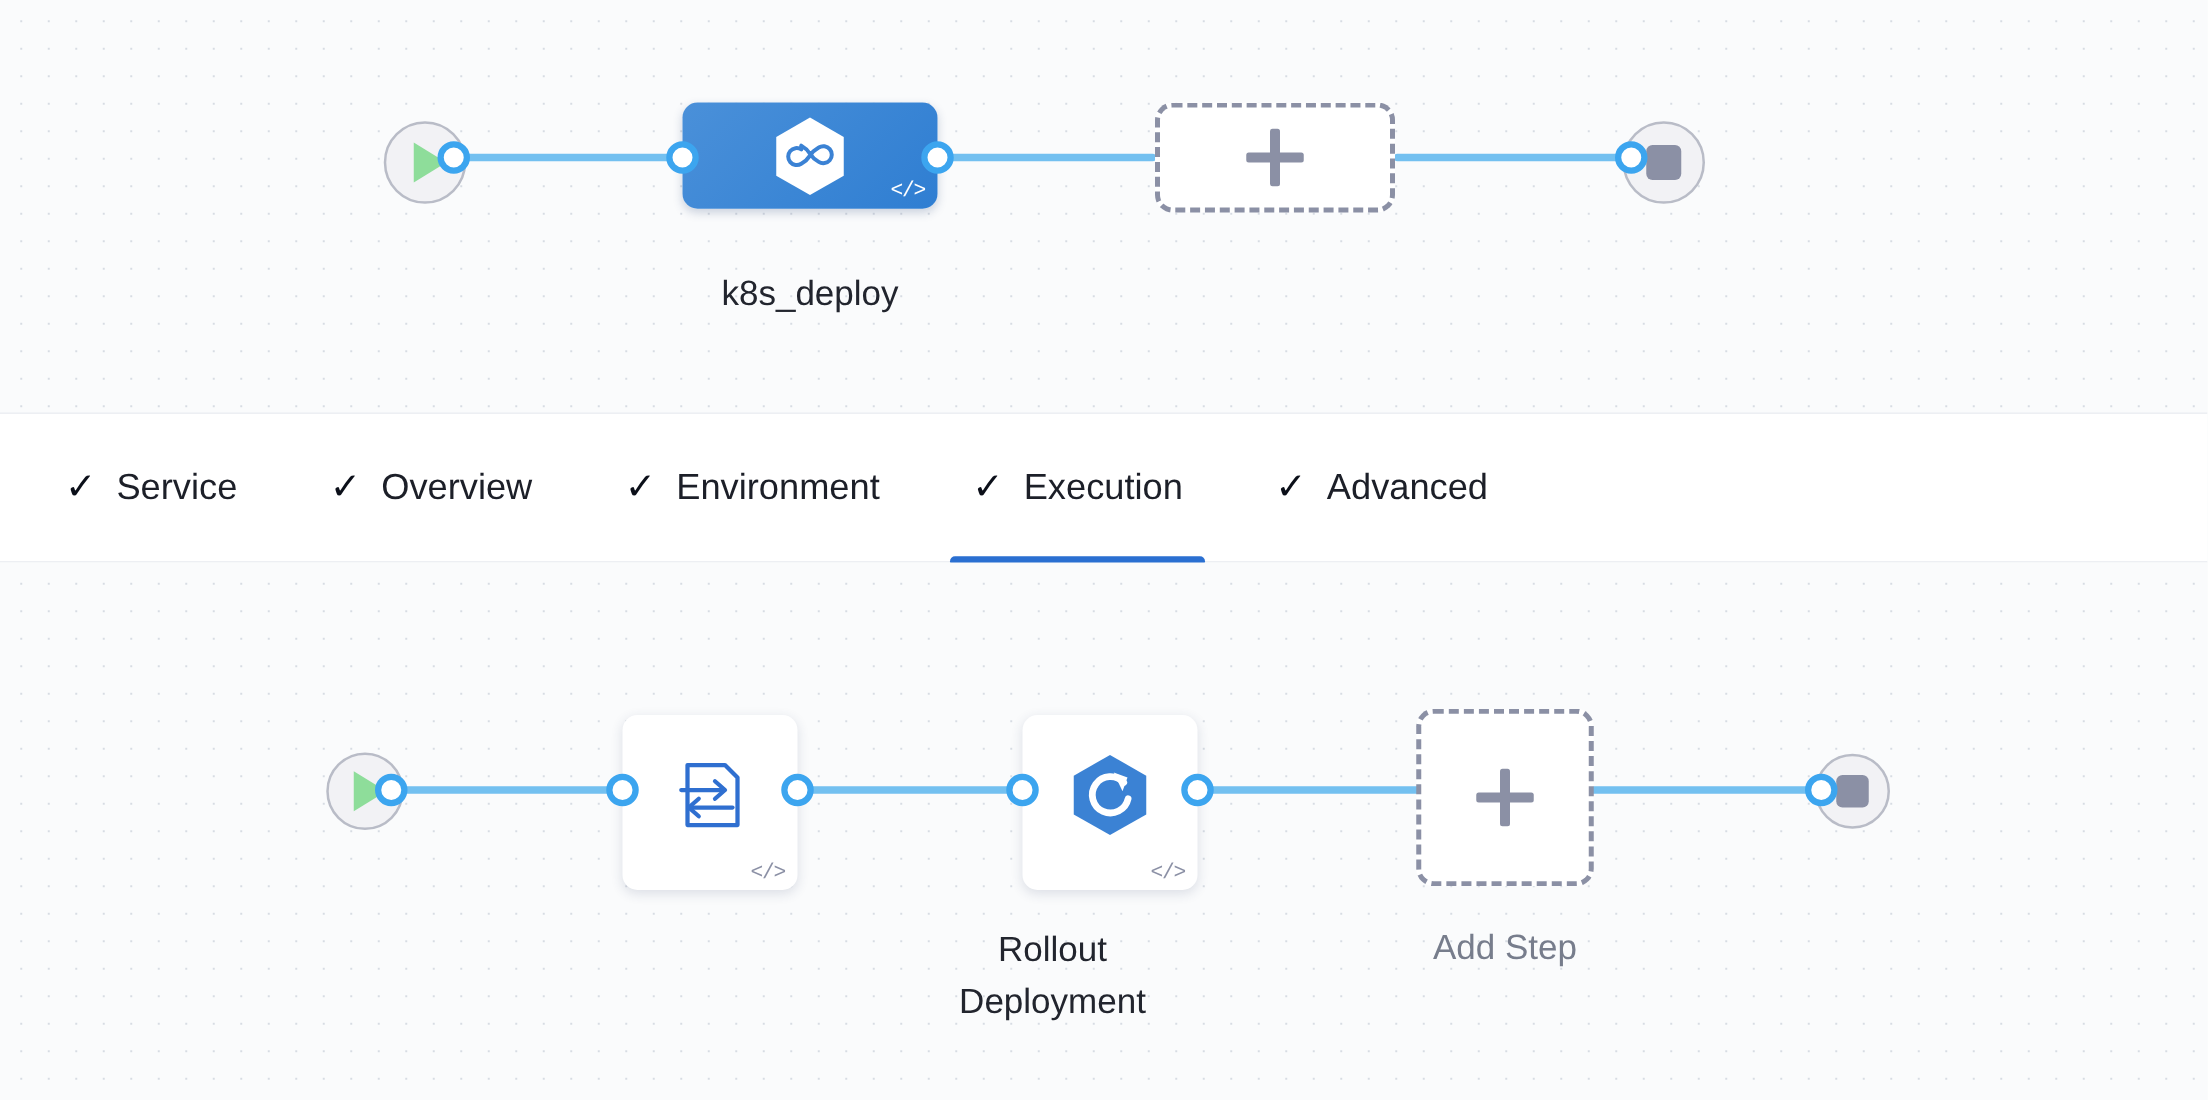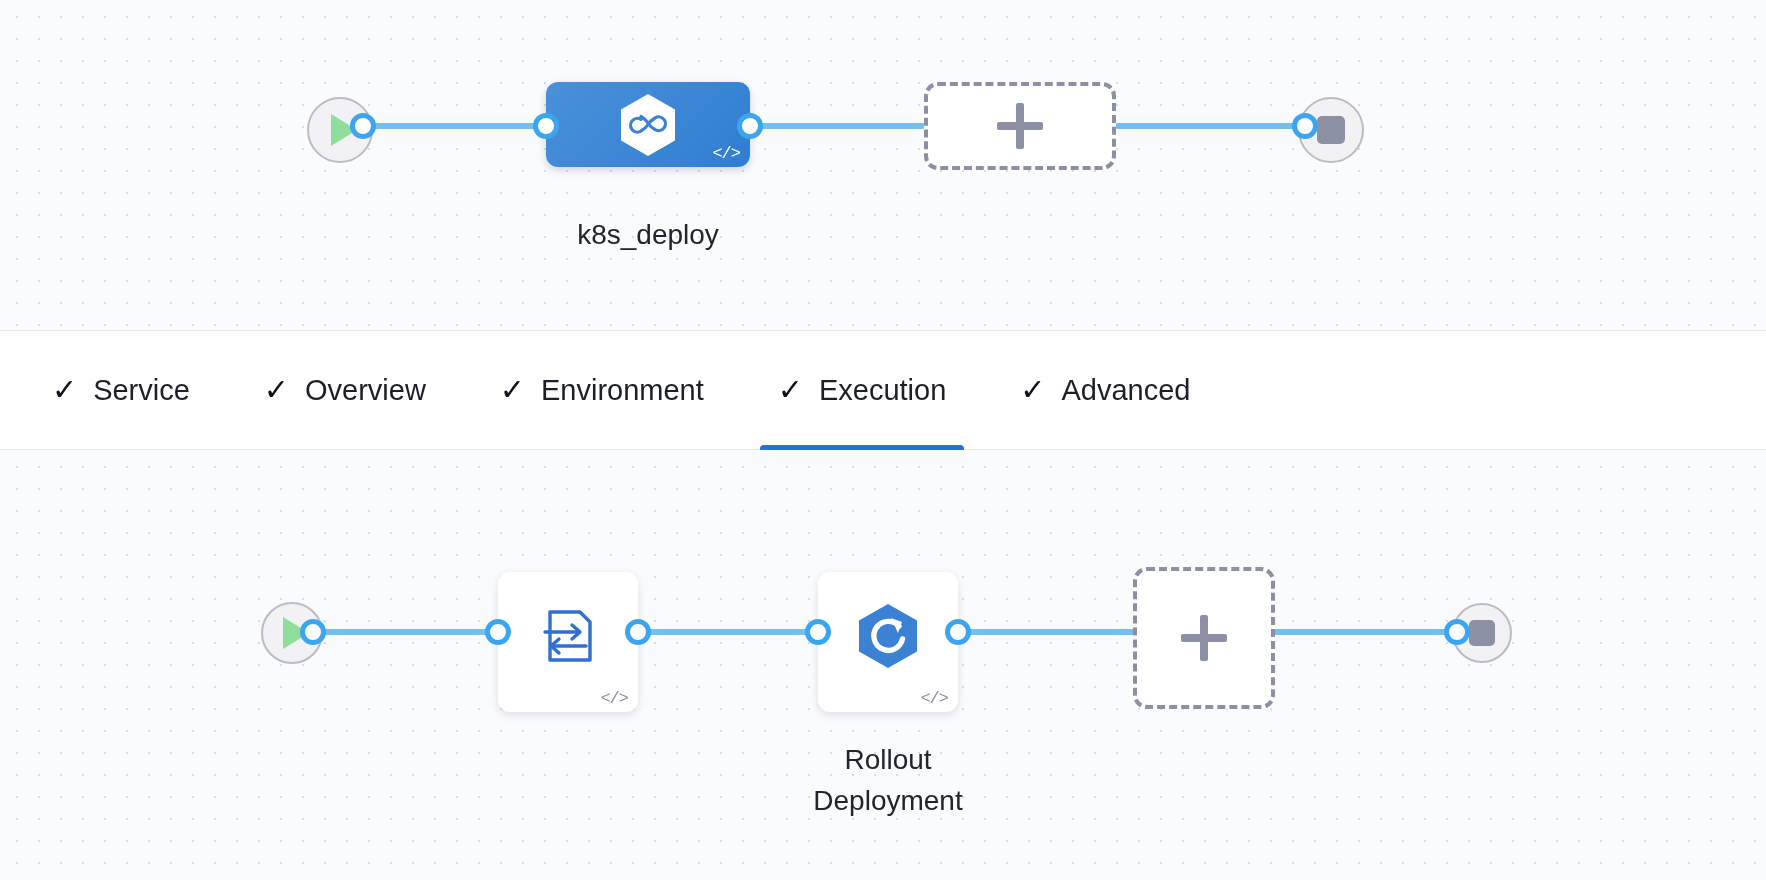--- a/index.html
+++ b/index.html
@@ -228,24 +228,25 @@
   <div class="step-node" style="left:818px; top:122px; width:140px; height:140px;">
     <svg class="stepicon" width="66" height="68" viewBox="0 0 66 68">
       <path d="M33 2 L62 18.5 L62 49.5 L33 66 L4 49.5 L4 18.5 Z" fill="#3b82d4"></path>
       <path d="M44 24 a14.5 14.5 0 1 0 3.5 13" fill="none" stroke="#ffffff" stroke-width="5.4" stroke-linecap="round"></path>
       <path d="M36 16 L47 20 L43 31 Z" fill="#ffffff"></path>
     </svg>
     <span class="code-badge on-white">&lt;/&gt;</span>
   </div>
   <div class="port" style="left:805px; top:169px;"></div>
   <div class="port" style="left:945px; top:169px;"></div>
-  <div class="caption" style="left:768px; top:290px; width:240px;">Rollout
+  <div class="caption" style="left:722px; top:290px; width:240px;">Rollout
 Deployment</div>
 
   <div class="add-node" style="left:1133px; top:117px; width:142px; height:142px;">
     <span class="plus"></span>
   </div>
+  <div class="caption muted" style="left:1084px; top:288px; width:240px;">Add Step</div>
 
   <div class="terminal" style="left:1452px; top:153px; width:60px; height:60px;">
     <span class="stop-sq" style="width:26px; height:26px;"></span>
   </div>
   <div class="port" style="left:1444px; top:169px;"></div>
 </div>
 
 </body></html>

